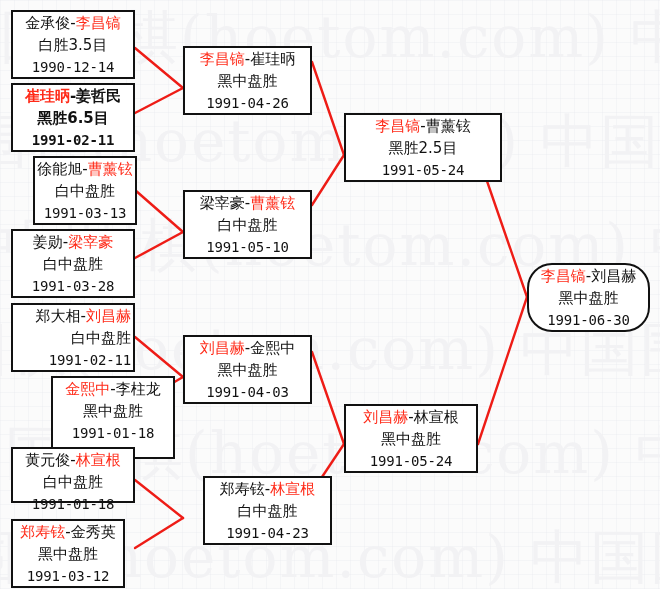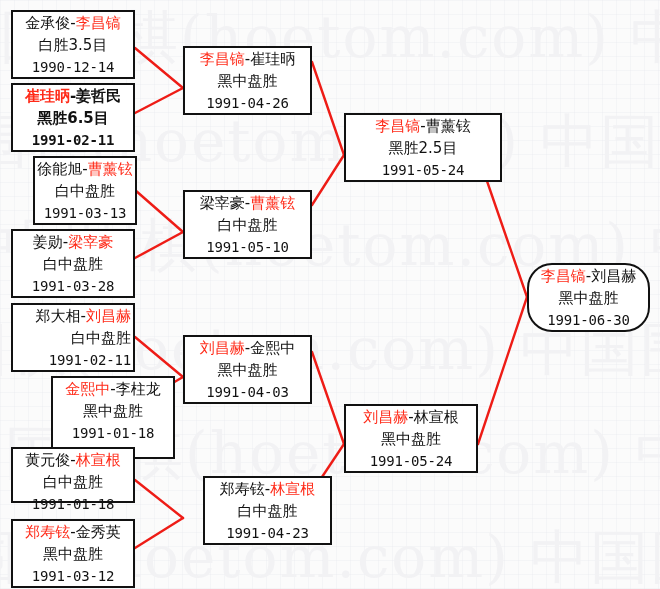--- a/index.html
+++ b/index.html
@@ -151,21 +151,21 @@
     <div class="match" style="left: 11px; top: 376px; width: 124px; height: 83px; margin-left: 40px;">
       <div class="players"><span class="win">金熙中</span><span class="dash">-</span><span class="lose">李柱龙</span></div>
       <div class="result">黑中盘胜</div>
       <div class="date">1991-01-18</div>
     </div>
     <div class="match" style="left: 11px; top: 447px; width: 124px; height: 56px;">
       <div class="players"><span class="lose">黄元俊</span><span class="dash">-</span><span class="win">林宣根</span></div>
       <div class="result">白中盘胜</div>
       <div class="date">1991-01-18</div>
     </div>
-    <div class="match" style="left: 11px; top: 519px; width: 124px; height: 69px;">
+    <div class="match" style="left: 11px; top: 519px; width: 114px; height: 69px;">
       <div class="players"><span class="win">郑寿铉</span><span class="dash">-</span><span class="lose">金秀英</span></div>
       <div class="result">黑中盘胜</div>
       <div class="date">1991-03-12</div>
     </div>
     <div class="match" style="left: 183px; top: 46px; width: 129px; height: 69px;">
       <div class="players"><span class="win">李昌镐</span><span class="dash">-</span><span class="lose">崔珪昞</span></div>
       <div class="result">黑中盘胜</div>
       <div class="date">1991-04-26</div>
     </div>
     <div class="match" style="left: 183px; top: 190px; width: 129px; height: 69px;">

